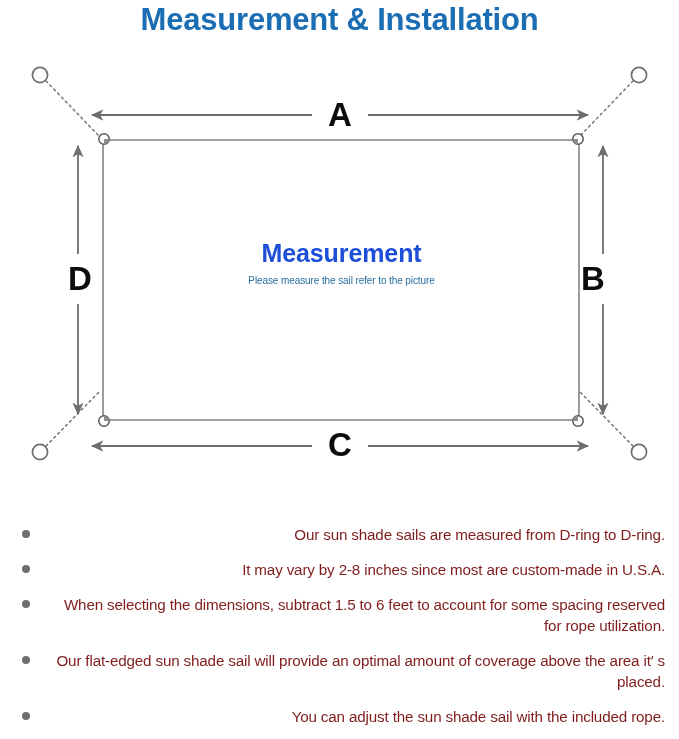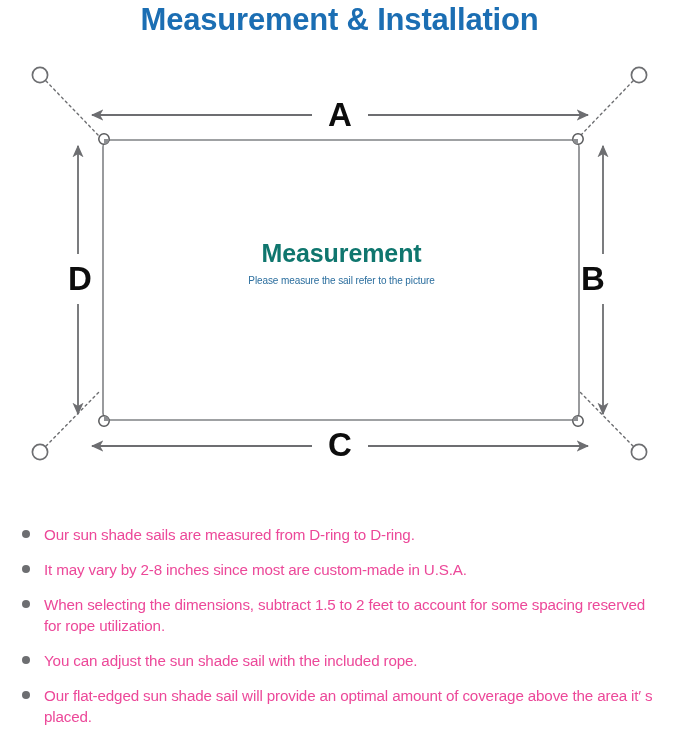--- a/index.html
+++ b/index.html
@@ -45,21 +45,21 @@
 
   
   .center-block{
     position:absolute;
     left:103px;top:238px;width:477px;
     text-align:center;
   }
   .center-title{
     font-size:25px;
     font-weight:bold;
-    color:#0f766e;
+    color:#1d4ed8;
     line-height:30px;
     letter-spacing:-0.1px;
   }
   .center-sub{
     font-size:10px;
     color:#2b6e9e;
     line-height:22px;
     margin-top:2px;
     letter-spacing:-0.1px;
   }
@@ -68,22 +68,23 @@
   .notes{
     position:absolute;
     left:0;top:524px;width:679px;
   }
   .note{
     position:relative;
     padding-left:30px;
     margin:0 14px 0 14px;
     font-size:15.2px;
     line-height:21px;
-    color:#ec4899;
+    color:#7f1d1d;
     letter-spacing:-0.15px;
+    text-align:right;
   }
   .note + .note{margin-top:14px;}
   .note .dot{
     position:absolute;
     left:8px;top:6px;
     width:8px;height:8px;
     border-radius:50%;
     background:#6d6e71;
   }
 </style>
@@ -161,25 +162,25 @@
     <div class="note">
       <span class="dot"></span>
       <span>Our sun shade sails are measured from D-ring to D-ring.</span>
     </div>
     <div class="note">
       <span class="dot"></span>
       <span>It may vary by 2-8 inches since most are custom-made in U.S.A.</span>
     </div>
     <div class="note">
       <span class="dot"></span>
-      <span>When selecting the dimensions, subtract 1.5 to 2 feet to account for some spacing reserved for rope utilization.</span>
+      <span>When selecting the dimensions, subtract 1.5 to 6 feet to account for some spacing reserved for rope utilization.</span>
+    </div>
+    <div class="note">
+      <span class="dot"></span>
+      <span>Our flat-edged sun shade sail will provide an optimal amount of coverage above the area it′ s placed.</span>
     </div>
     <div class="note">
       <span class="dot"></span>
       <span>You can adjust the sun shade sail with the included rope.</span>
-    </div>
-    <div class="note">
-      <span class="dot"></span>
-      <span>Our flat-edged sun shade sail will provide an optimal amount of coverage above the area it′ s placed.</span>
     </div>
   </div>
 
 </div>
 
 </body></html>

